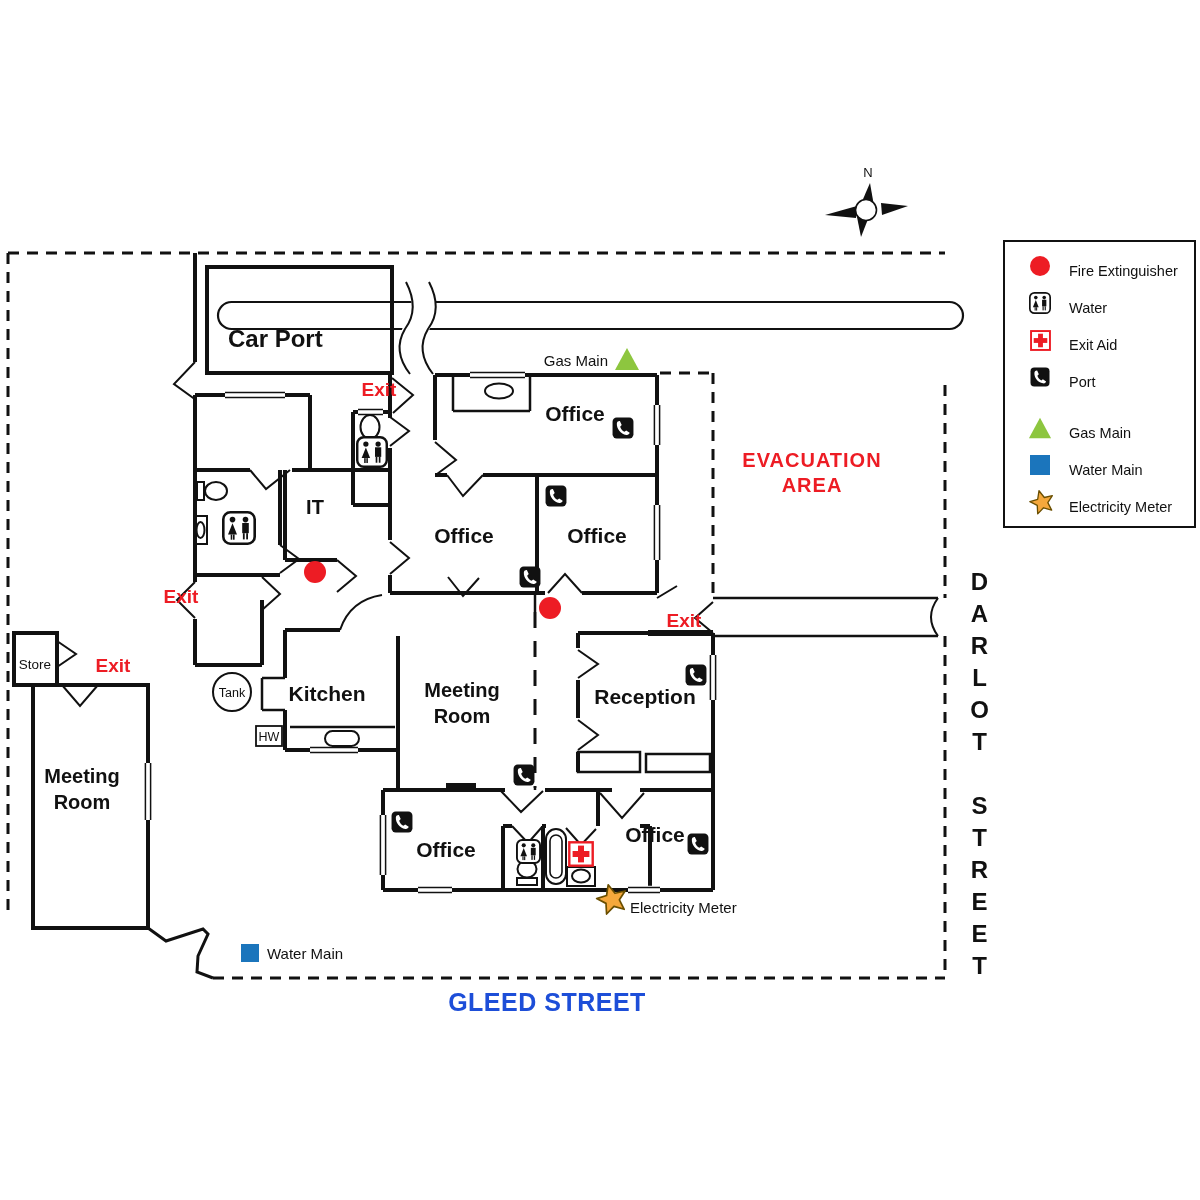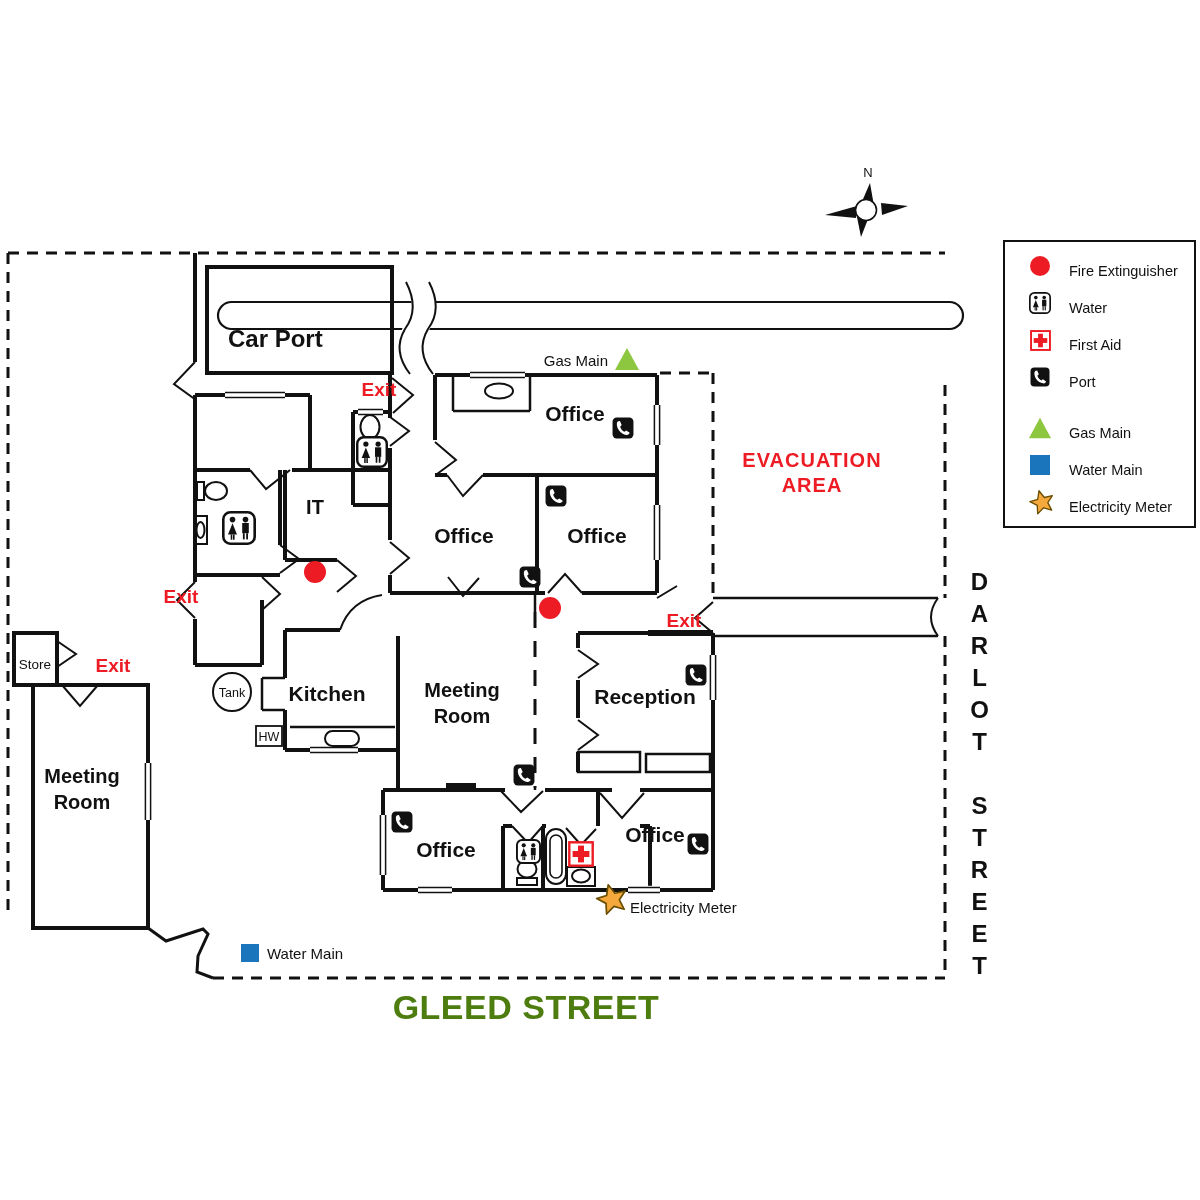--- a/index.html
+++ b/index.html
@@ -11,22 +11,22 @@
   .small-label{font-weight:400;font-size:12.5px;fill:#111;}
   .annot-label{font-weight:400;font-size:15px;fill:#111;}
   .exit-label{font-weight:700;font-size:19px;fill:#ed1c24;}
   .evac-label{font-weight:700;font-size:20px;fill:#ed1c24;letter-spacing:1px;}
   #legend{position:absolute;left:1003px;top:240px;width:193px;height:288px;
           border:2.5px solid #111;background:#fff;box-sizing:border-box;}
   .legend-row{display:flex;align-items:flex-end;gap:16px;height:24px;margin:13px 0 0 22px;}
   .legend-row.gapped{margin-top:27px;}
   .legend-row span.lbl{font-size:14.5px;color:#111;white-space:nowrap;}
   .legend-ico{width:26px;height:26px;flex:0 0 26px;display:flex;align-items:center;justify-content:center;}
-  #gleed-street{position:absolute;left:391px;top:988px;width:270px;text-align:center;
-          font-size:34px;font-weight:700;color:#4d7c0f;letter-spacing:0.5px;}
+  #gleed-street{position:absolute;left:412px;top:988px;width:270px;text-align:center;
+          font-size:25px;font-weight:700;color:#1d4ed8;letter-spacing:0.5px;}
   #darlot-street{position:absolute;left:965px;top:568px;height:390px;
           writing-mode:vertical-rl;text-orientation:upright;white-space:pre;
           font-size:24px;font-weight:700;color:#111;letter-spacing:5px;}
 </style>
 </head>
 <body>
 
 <div id="canvas">
 
 <svg width="1200" height="1200" viewBox="0 0 1200 1200">
@@ -294,21 +294,21 @@
           </svg>
         </span>
     <span class="lbl">Water</span>
   </div>
   <div class="legend-row">
     <span class="legend-ico">
       <svg width="21" height="21">
             <use href="#sym-firstaid" width="21" height="21"></use>
           </svg>
         </span>
-    <span class="lbl">First Aid</span>
+    <span class="lbl">Exit Aid</span>
   </div>
   <div class="legend-row">
     <span class="legend-ico">
       <svg width="20" height="20">
             <use href="#sym-phone" width="20" height="20"></use>
           </svg>
         </span>
     <span class="lbl">Port</span>
   </div>
   <div class="legend-row gapped">

